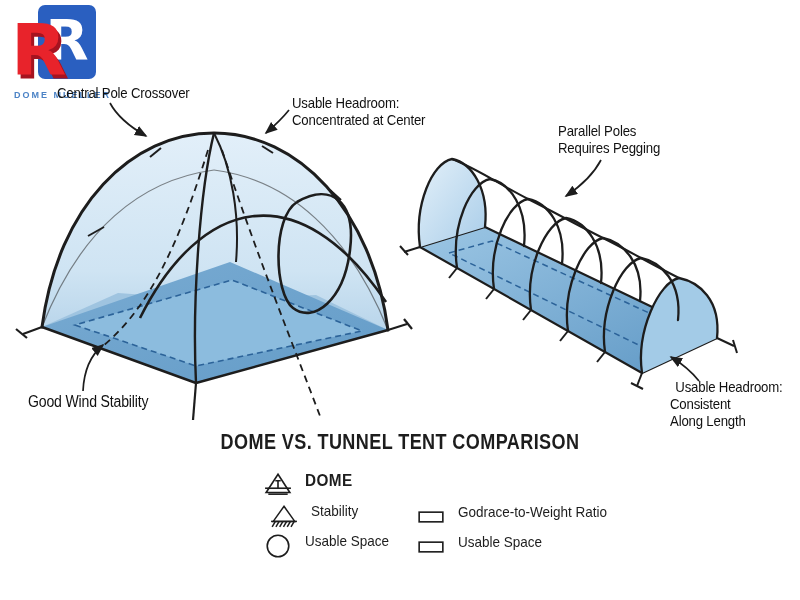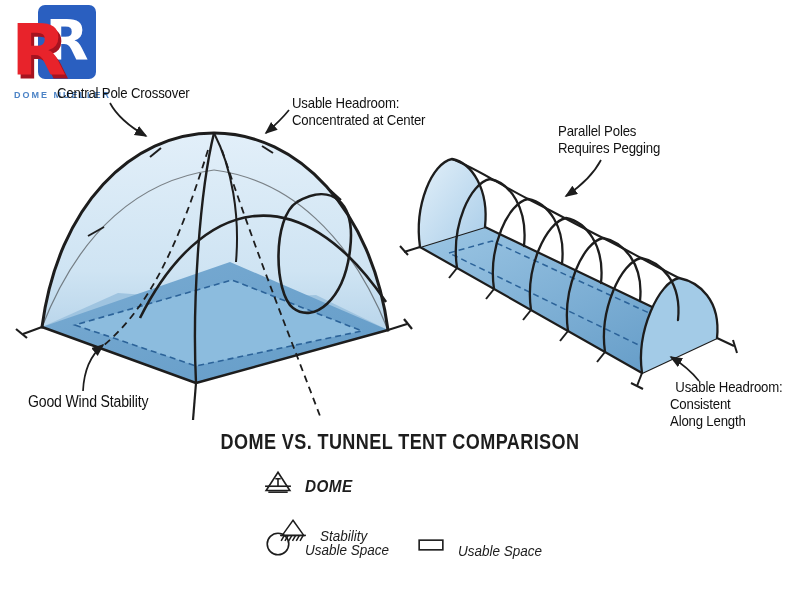--- a/index.html
+++ b/index.html
@@ -13,21 +13,21 @@
   
   .anno { position:absolute; font-size:15px; font-weight:500; line-height:17px;
           letter-spacing:-0.2px; transform:scaleX(.88); transform-origin:left top;
           white-space:nowrap; color:#111; }
 
   .title { position:absolute; left:0; top:429px; width:800px; text-align:center;
            font-size:22px; font-weight:700; letter-spacing:.5px;
            transform:scaleX(.82); transform-origin:center top; white-space:nowrap; }
 
   
-  .legend-row { position:absolute; display:flex; align-items:flex-end; height:26px;font-style:italic; }
+  .legend-row { position:absolute; display:flex; align-items:flex-start; height:26px; }
   .legend-row .lbl { margin-left:12px; font-size:15px; font-weight:500;
                      transform:scaleX(.9); transform-origin:left center;
                      white-space:nowrap; }
   .legend-row .lbl.big { font-size:17px; font-weight:700; letter-spacing:.5px; }
   .legend-row svg { display:block; }
 
   
   .logo { position:absolute; left:10px; top:2px; width:110px; height:102px; }
   .logo .bluebox { position:absolute; left:28px; top:3px; width:58px; height:74px;
                    background:#2a5fc0; border-radius:7px; }
@@ -195,37 +195,43 @@
   <div class="legend-row" style="left:263px; top:471px;">
     <svg width="30" height="28" viewBox="0 0 26 26" fill="none" stroke="#1d1d1d" stroke-width="1.5">
       <path d="M13,3 L24,20 L2,20 Z"></path>
       <path d="M1,16 L25,16"></path>
       <path d="M13,9 L13,16 M10.5,9 L15.5,9"></path>
       <path d="M4,21.5 L22,21.5"></path>
     </svg>
     <span class="lbl big">DOME</span>
   </div>
 
-  <div class="legend-row" style="left:278px; top:502px;margin-top:16px;">
+  <div class="legend-row" style="left:269px; top:502px;">
     <svg width="30" height="28" viewBox="0 0 26 26" fill="none" stroke="#1d1d1d" stroke-width="1.4">
       <path d="M13,4 L23,18 L3,18 Z"></path>
       <path d="M1,18 L25,18"></path>
       <path d="M5,18 l-3,5 M8.5,18 l-3,5 M12,18 l-3,5 M15.5,18 l-3,5 M19,18 l-3,5 M22.5,18 l-3,5"></path>
     </svg>
     <span class="lbl">Stability</span>
   </div>
 
   <div class="legend-row" style="left:263px; top:532px;">
     <svg width="30" height="28" viewBox="0 0 26 26" fill="none" stroke="#1d1d1d" stroke-width="1.5">
       <circle cx="13" cy="13" r="10"></circle>
     </svg>
     <span class="lbl">Usable Space</span>
   </div>
 
 
+  <div class="legend-row" style="left:416px; top:503px;">
+    <svg width="30" height="28" viewBox="0 0 26 26" fill="none" stroke="#1d1d1d" stroke-width="1.5">
+      <rect x="2" y="8.5" width="22" height="9"></rect>
+    </svg>
+    <span class="lbl">Godrace-to-Weight Ratio</span>
+  </div>
 
   <div class="legend-row" style="left:416px; top:533px;">
     <svg width="30" height="28" viewBox="0 0 26 26" fill="none" stroke="#1d1d1d" stroke-width="1.5">
       <rect x="2" y="8.5" width="22" height="9"></rect>
     </svg>
     <span class="lbl">Usable Space</span>
   </div>
 
 </div>
 

